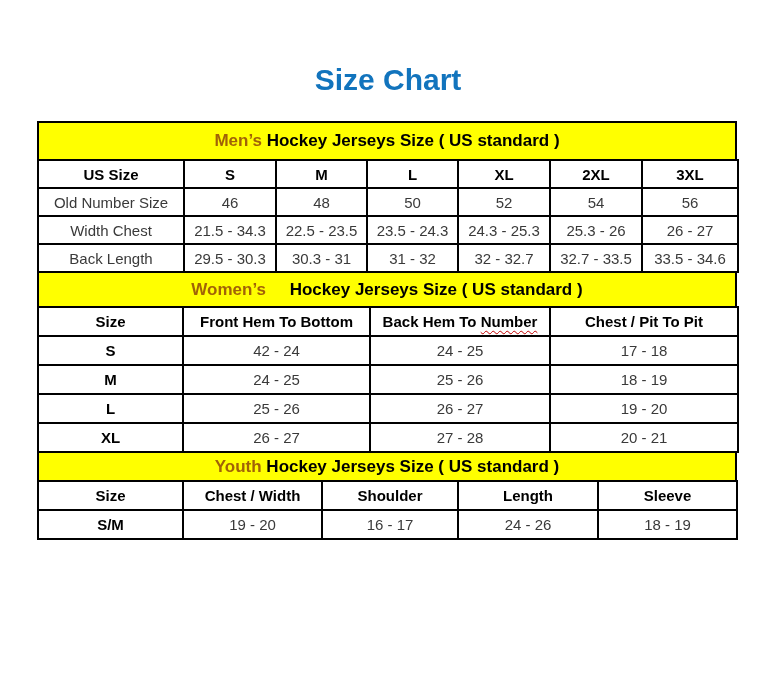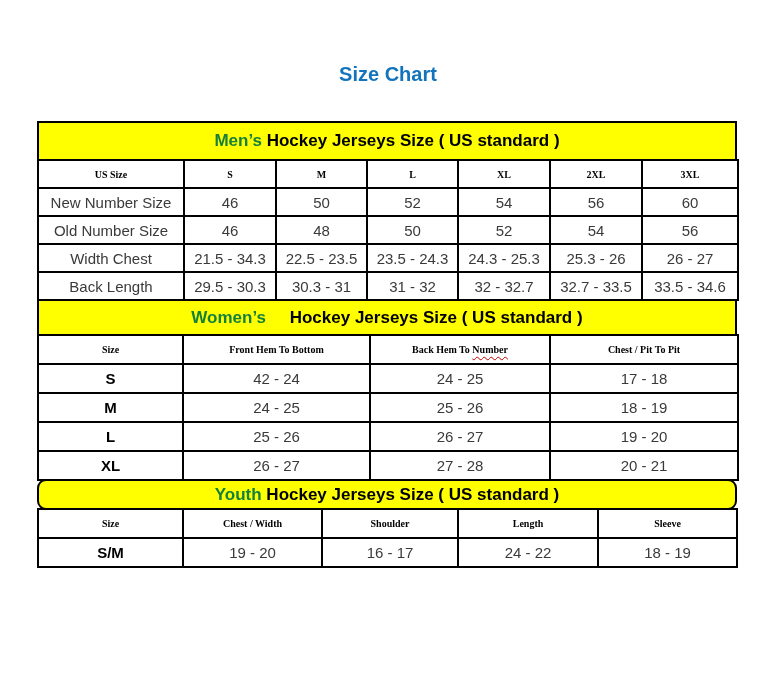--- a/index.html
+++ b/index.html
@@ -11,21 +11,21 @@
     overflow: hidden;
     font-family: "Liberation Sans", sans-serif;
   }
   .title {
     position: absolute;
     top: 63px;
     left: 0;
     width: 100%;
     margin: 0;
     text-align: center;
-    font-size: 20px;
+    font-size: 30px;
     font-weight: 700;
     color: #1274bd;
   }
   .chart {
     position: absolute;
     left: 37px;
     top: 121px;
     width: 700px;
   }
   .band {
@@ -34,41 +34,40 @@
     background: #ffff00;
     display: flex;
     align-items: center;
     justify-content: center;
     font-weight: 700;
     font-size: 17px;
     color: #000000;
     white-space: pre;
   }
   .band + .band, .chart > * + * { margin-top: -2px; }
-  .band .hl { color: #15803d; }
+  .band .hl { color: #a16207; }
   table {
     border-collapse: collapse;
     table-layout: fixed;
     width: 700px;
     margin-top: -2px;
     background: #ffffff;
   }
   th, td {
     border: 2px solid #000000;
     text-align: center;
     vertical-align: middle;
     padding: 0;
     overflow: hidden;
     white-space: nowrap;
   }
   th {
-    font-size: 10px;
+    font-size: 15px;
     font-weight: 700;
     color: #000000;
-    font-family: Liberation Serif, serif;
   }
   td {
     font-size: 15px;
     font-weight: 400;
     color: #3a3a3a;
   }
   td.row-label-bold {
     font-weight: 700;
     color: #000000;
   }
@@ -106,29 +105,20 @@
             <th>S</th>
             <th>M</th>
             <th>L</th>
             <th>XL</th>
             <th>2XL</th>
             <th>3XL</th>
           </tr>
         </thead>
         <tbody>
           <tr>
-            <td>New Number Size</td>
-            <td>46</td>
-            <td>50</td>
-            <td>52</td>
-            <td>54</td>
-            <td>56</td>
-            <td>60</td>
-          </tr>
-          <tr>
             <td>Old Number Size</td>
             <td>46</td>
             <td>48</td>
             <td>50</td>
             <td>52</td>
             <td>54</td>
             <td>56</td>
           </tr>
           <tr>
             <td>Width Chest</td>
@@ -186,21 +176,21 @@
             <td>19 - 20</td>
           </tr>
           <tr>
             <td class="row-label-bold">XL</td>
             <td>26 - 27</td>
             <td>27 - 28</td>
             <td>20 - 21</td>
           </tr>
         </tbody>
       </table>
-      <div class="band" style="height: 27px; border-radius: 9px;"><span class="hl">Youth</span><span> Hockey Jerseys Size ( US standard )</span></div>
+      <div class="band" style="height: 27px;"><span class="hl">Youth</span><span> Hockey Jerseys Size ( US standard )</span></div>
       <table class="sec-youth">
         <colgroup>
           <col style="width: 145px;">
           <col style="width: 139px;">
           <col style="width: 136px;">
           <col style="width: 140px;">
           <col style="width: 139px;">
         </colgroup>
         <thead>
           <tr>
@@ -209,19 +199,19 @@
             <th>Shoulder</th>
             <th>Length</th>
             <th>Sleeve</th>
           </tr>
         </thead>
         <tbody>
           <tr>
             <td class="row-label-bold">S/M</td>
             <td>19 - 20</td>
             <td>16 - 17</td>
-            <td>24 - 22</td>
+            <td>24 - 26</td>
             <td>18 - 19</td>
           </tr>
         </tbody>
       </table>
     </div>
 </div>
 
 </body></html>

